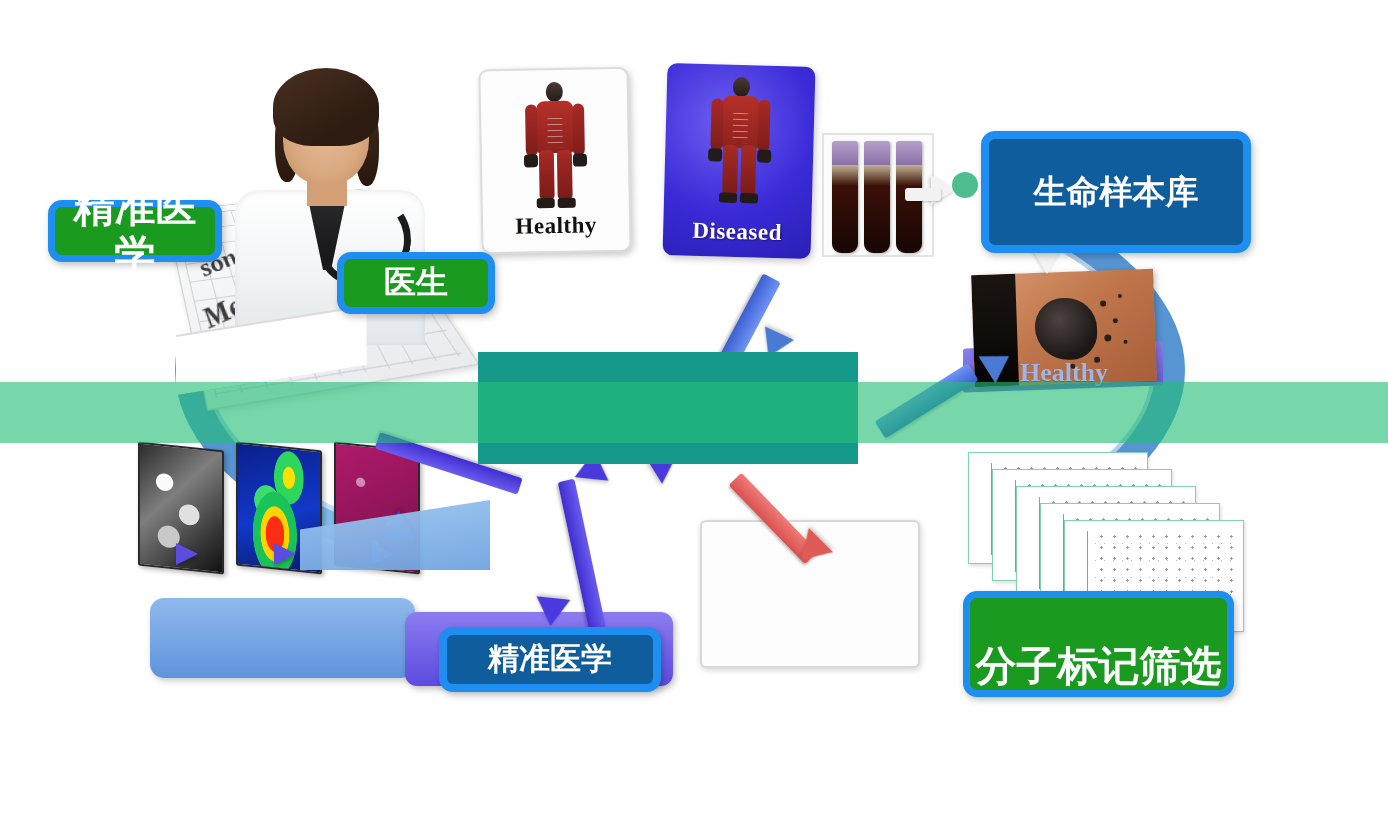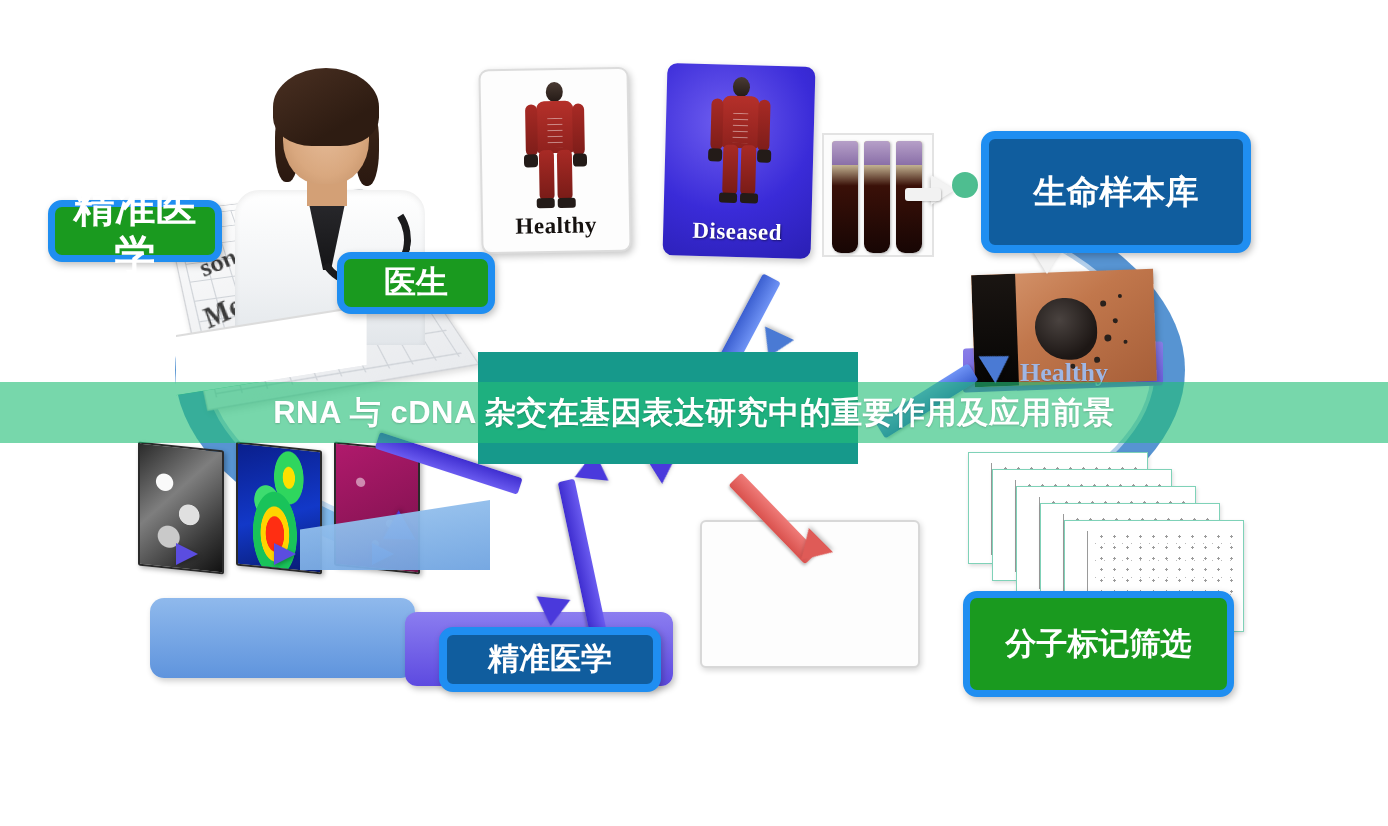--- a/index.html
+++ b/index.html
@@ -529,26 +529,25 @@
   </div>
 
   <div class="tag tag-green-on-blue" style="left:337px; top:252px; width:158px; height:62px; font-size:32px;">
     <span>医生</span>
   </div>
 
   <div class="tag tag-darkblue-on-blue" style="left:981px; top:131px; width:270px; height:122px; font-size:33px;">
     <span>生命样本库</span>
   </div>
 
-  <div class="tag tag-green-on-blue" style="left:963px; top:591px; width:271px; height:106px; font-size:31px;">
+  <div class="tag tag-green-on-blue" style="left:963px; top:591px; width:271px; height:106px; font-size:41px;align-items:flex-end;">
     <span>分子标记筛选</span>
   </div>
 
 
   <div class="tag tag-darkblue-on-blue" style="left:439px; top:627px; width:222px; height:65px; font-size:31px;">
     <span>精准医学</span>
   </div>
 
 
   <div id="banner"></div>
-  <div id="banner-title">RNA 与 cDNA 杂交在基因表达研究中的重要作用及应用前景</div>
 
 </div>
 
 </body></html>

